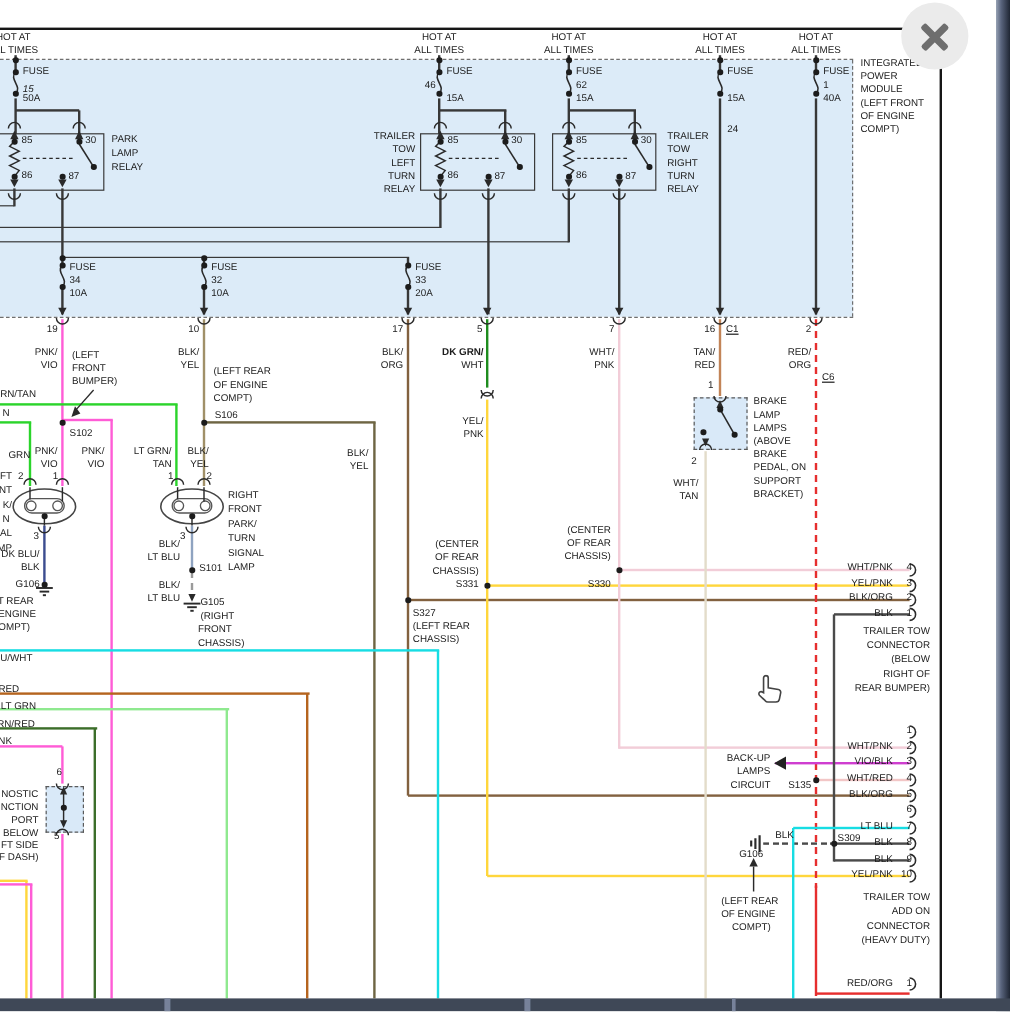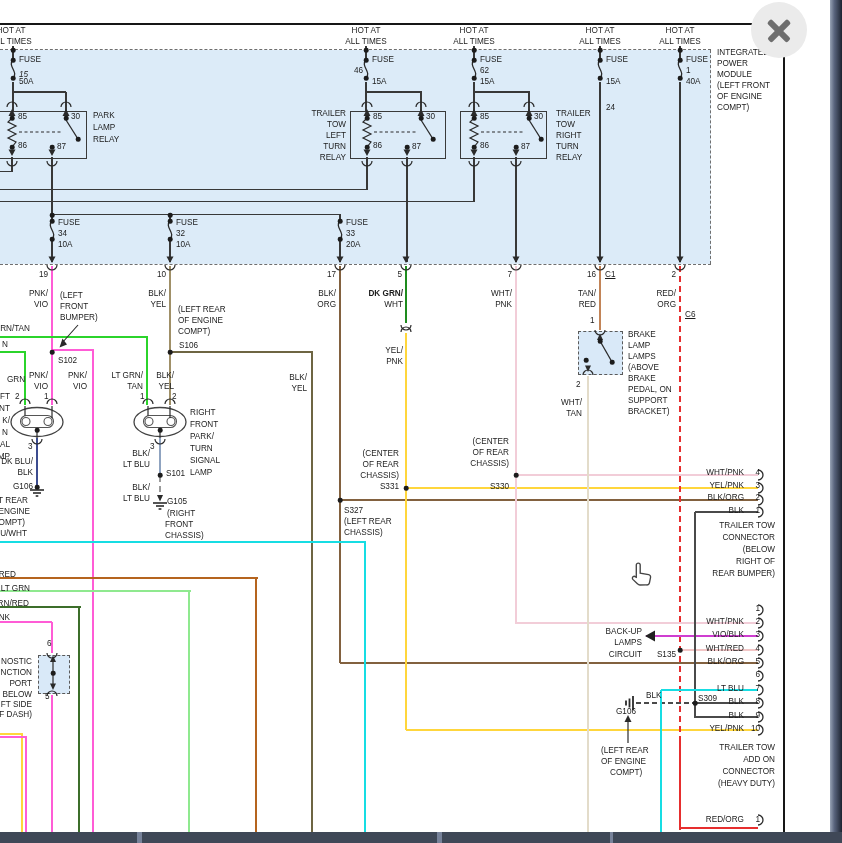--- a/index.html
+++ b/index.html
@@ -472,21 +472,21 @@
       <div class="lbl" style="left: 628px; top: 341px;">LAMP</div>
       <div class="lbl" style="left: 628px; top: 352px;">LAMPS</div>
       <div class="lbl" style="left: 628px; top: 363px;">(ABOVE</div>
       <div class="lbl" style="left: 628px; top: 374px;">BRAKE</div>
       <div class="lbl" style="left: 628px; top: 385px;">PEDAL, ON</div>
       <div class="lbl" style="left: 628px; top: 396px;">SUPPORT</div>
       <div class="lbl" style="left: 628px; top: 407px;">BRACKET)</div>
       <div class="lbl" style="left: 576px; top: 380px;">2</div>
       <div class="lbl r" style="left: 582px; top: 398px;">WHT/</div>
       <div class="lbl r" style="left: 582px; top: 409px;">TAN</div>
-      <div class="lbl r" style="left: 27px; top: 529px;">U/WHT</div>
+      <div class="lbl r" style="left: 27px; top: 544px;">U/WHT</div>
       <div class="lbl r" style="left: 16px; top: 570px;">RED</div>
       <div class="lbl r" style="left: 30px; top: 584px;">LT GRN</div>
       <div class="lbl r" style="left: 29px; top: 599px;">RN/RED</div>
       <div class="lbl r" style="left: 10px; top: 613px;">NK</div>
       <div class="lbl" style="left: 47px; top: 639px;">6</div>
       <div class="lbl" style="left: 45px; top: 692px;">5</div>
       <div class="lbl r" style="left: 32px; top: 657px;">NOSTIC</div>
       <div class="lbl r" style="left: 32px; top: 668px;">NCTION</div>
       <div class="lbl r" style="left: 32px; top: 679px;">PORT</div>
       <div class="lbl r" style="left: 32px; top: 690px;">BELOW</div>

